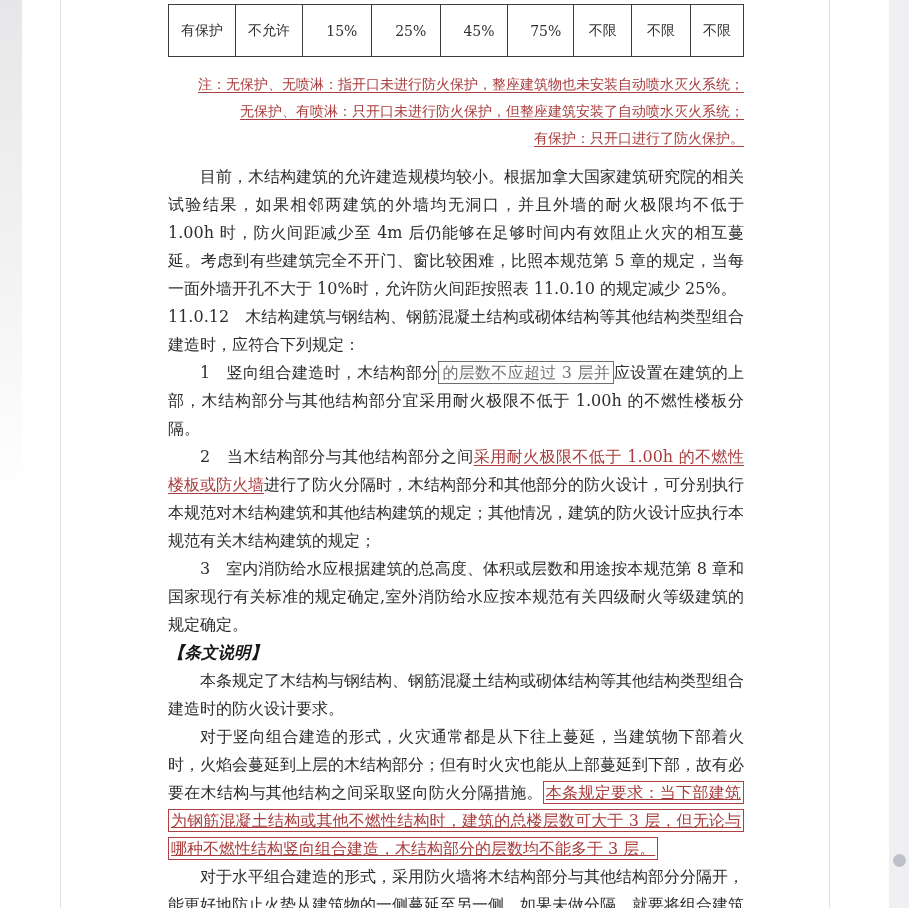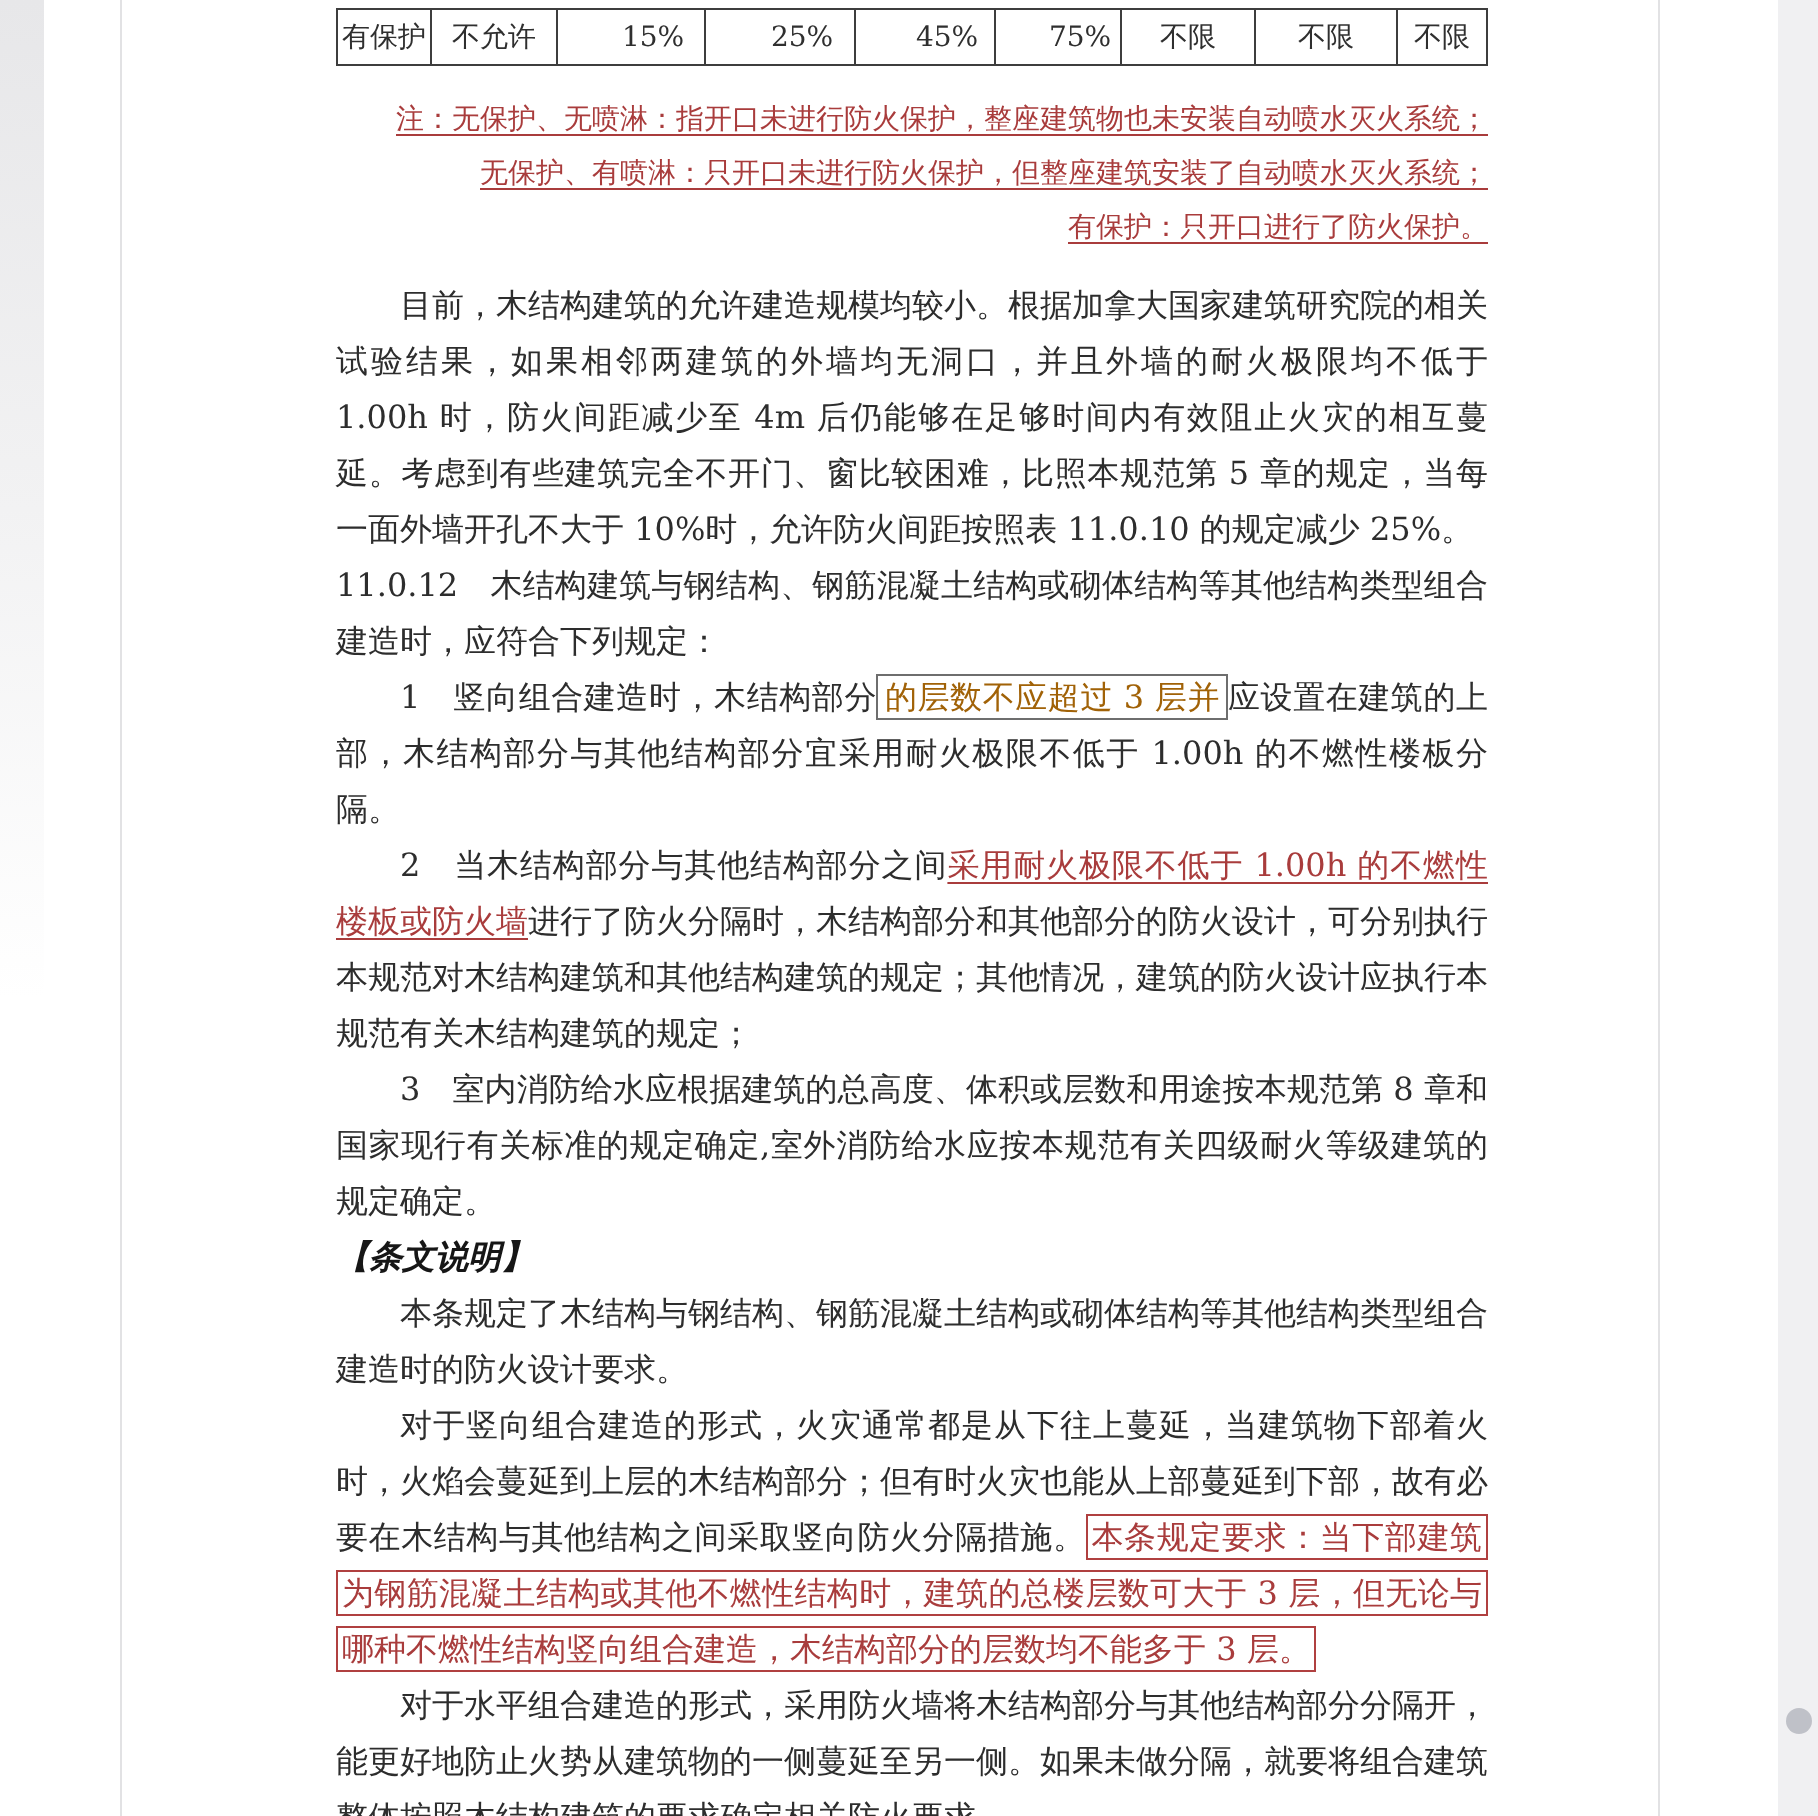--- a/index.html
+++ b/index.html
@@ -15,21 +15,21 @@
     position:absolute; left:60px; top:0; width:770px; height:908px;
     background:#ffffff; box-sizing:border-box;
     border-left:1px solid #e2e2e4; border-right:1px solid #e2e2e4;
   }
   .content { position:absolute; left:107px; top:0; width:576px; }
 
   
   .ftable { border-collapse:collapse; margin-top:4px; table-layout:fixed; }
   .ftable td {
     border:1px solid #3d3d3d; height:27px; font-size:14px; color:#2f2f2f;
-    text-align:center; padding:0; white-space:nowrap; overflow:hidden;
+    text-align:center; padding:12px; white-space:nowrap; overflow:hidden;
   }
   .ftable td.pct { text-align:center; padding-left:22px; }
 
   
   .notes { margin-top:14px; font-size:14px; line-height:27px; color:#a93c3c; }
   .note-line { white-space:nowrap;text-align:right; }
   .note-first { padding-left:19px; }
   .note-rest  { padding-left:57px; }
   .note-line span { text-decoration:underline; text-underline-offset:3px; }
 
@@ -39,29 +39,29 @@
     text-align:justify; text-align-last:left;
   }
   .para { text-indent:2em; }
   .para.noindent { text-indent:0; }
   .heading {
     font-family:"DejaVu Sans", sans-serif; font-weight:bold;
     color:#161616; text-indent:0; font-size:16.5px;font-style:italic;
   }
   .seg-normal {}
   .seg-red-boxed-gray {
-    color:#a16207; border:1.5px solid #6e6e6e; padding:1px 3px;
+    color:#737373; border:1.5px solid #6e6e6e; padding:1px 3px;
     -webkit-box-decoration-break:clone; box-decoration-break:clone;
   }
   .seg-red-underline {
     color:#a93c3c; text-decoration:underline; text-underline-offset:3px;
   }
   .seg-red-boxed-red {
     color:#a93c3c; border:1.5px solid #b04040; padding:1px 2px;
-    -webkit-box-decoration-break:clone; box-decoration-break:clone;
+    -webkit-box-decoration-break:clone; box-decoration-break:clone;text-decoration:underline;
   }
 
   
   .scroll-track {
     position:absolute; right:0; top:0; width:20px; height:100%;
     background:#f0f0f2;
   }
   .scroll-dot {
     position:absolute; left:893px; top:854px; width:13px; height:13px;
     border-radius:50%; background:#bfc1c8;

